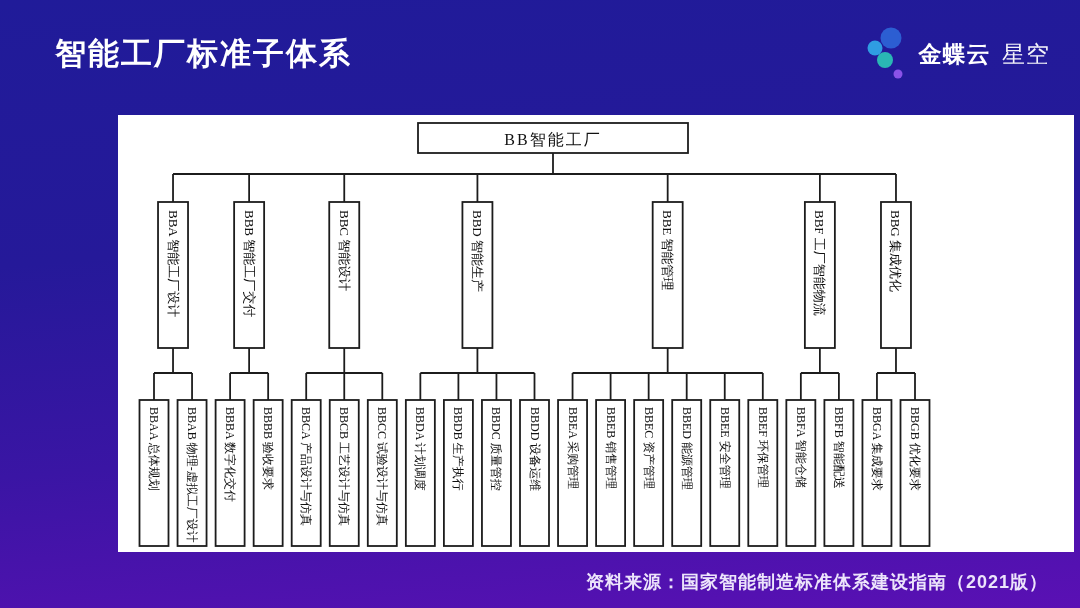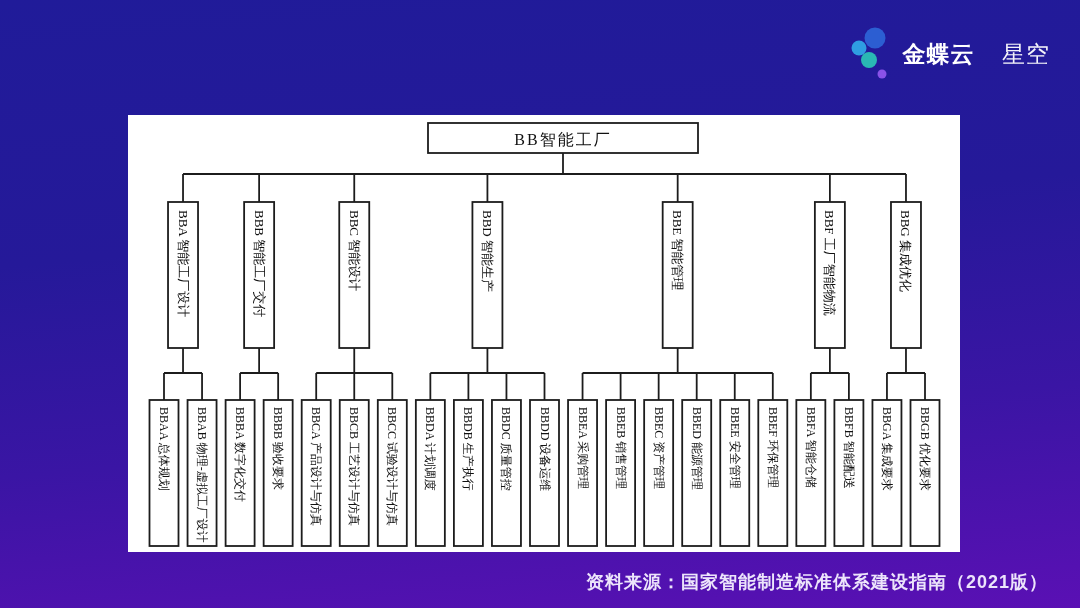--- a/index.html
+++ b/index.html
@@ -15,38 +15,39 @@
     color:#ffffff;font-size:31px;font-weight:bold;
     letter-spacing:2px;
   }
   .logo{
     position:absolute;top:27px;right:30px;
     display:flex;align-items:center;
   }
   .logo-mark{display:block;margin-right:9px;}
   .logo-text{color:#ffffff;font-size:23px;letter-spacing:1px;white-space:nowrap;}
   .logo-text .bold{font-weight:bold;}
-  .logo-text .light{font-weight:300;margin-left:20px;opacity:.95;}
+  .logo-text .light{font-weight:300;margin-left:4px;opacity:.95;}
   .panel{
-    position:absolute;left:128px;top:115px;
-    width:832px;height:437px;
+    position:absolute;left:118px;top:115px;
+    width:956px;height:437px;
     background:#ffffff;
   }
   .panel svg{display:block;font-family:"Liberation Serif",serif;}
   .source-note{
     position:absolute;right:32px;bottom:14px;
     color:#ece4fb;font-size:18px;font-weight:700;
     letter-spacing:1px;
   }
 </style>
 </head>
 <body>
 
 <div class="slide">
 
+  <div class="slide-title">智能工厂标准子体系</div>
 
   <div class="logo">
     <svg class="logo-mark" width="48" height="54" viewBox="0 0 48 54">
       <circle cx="29" cy="11" r="10.5" fill="#2c5ed2"></circle>
       <circle cx="13" cy="21" r="7.5" fill="#2f9de2"></circle>
       <circle cx="23" cy="33" r="8" fill="#2ab8b4"></circle>
       <circle cx="36" cy="47" r="4.5" fill="#8a52e8"></circle>
     </svg>
     <div class="logo-text">
       <span class="bold">金蝶云</span>

